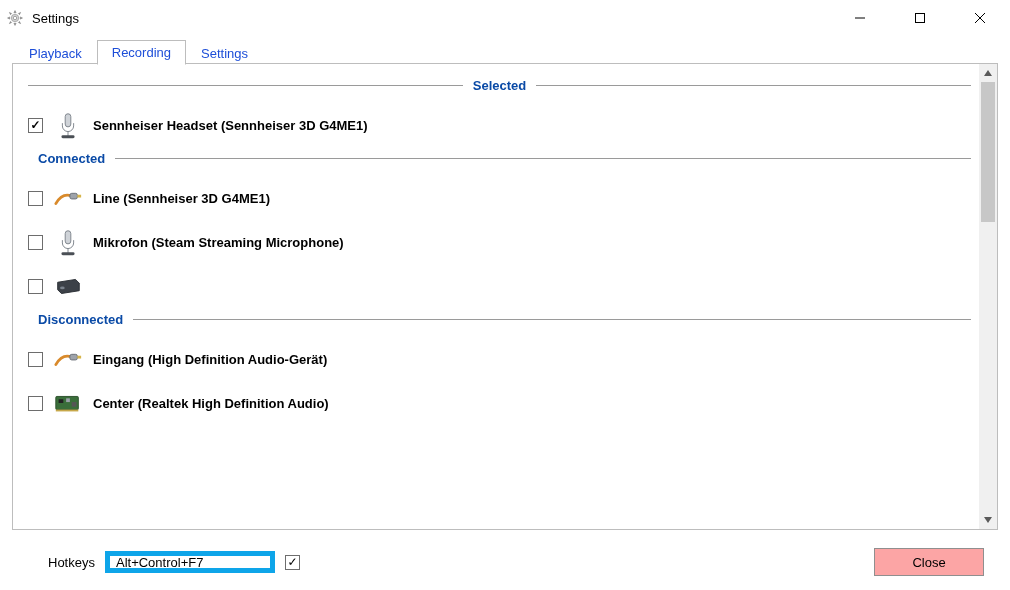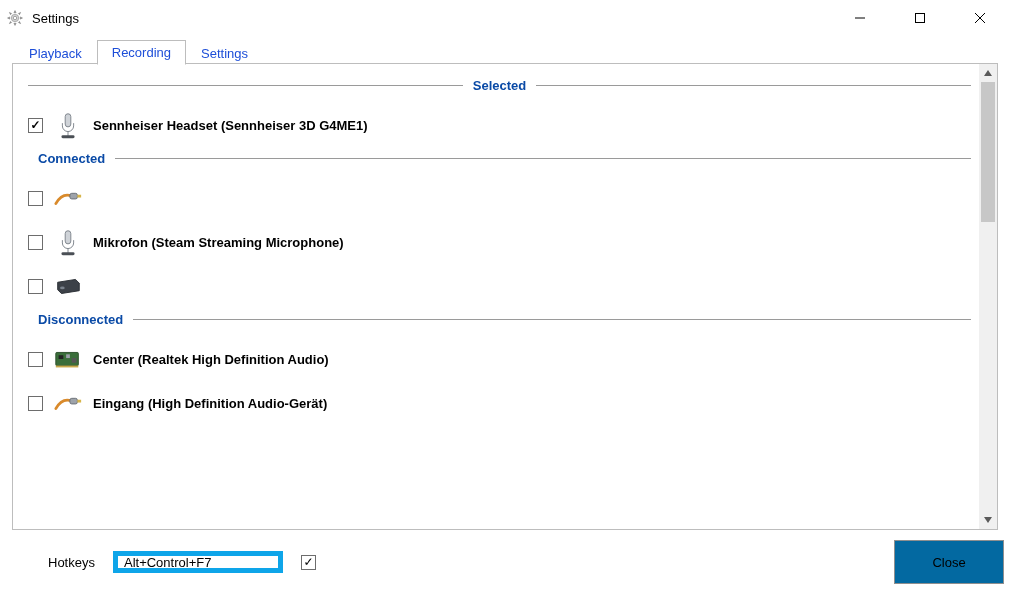--- a/index.html
+++ b/index.html
@@ -161,42 +161,42 @@
   .vscroll .thumb {
     position: absolute;
     left: 2px; right: 2px;
     top: 0; height: 140px;
     background: #c7c7c7;
   }
 
   
   .footer {
     position: absolute;
-    left: 12px; right: 0; bottom: 10px;
+    left: 12px; right: 20px; bottom: 10px;
     height: 36px;
     display: flex;
     align-items: center;
-    gap: 18px;
+    gap: 10px;
     padding: 0 6px 0 36px;
   }
   .footer .lbl { font-size: 13px; }
   .hotkey-input {
     width: 170px;
     height: 22px;
     border: 5px solid #0ea5e9;
     padding: 2px 6px;
     font-family: inherit;
     font-size: 13px;
   }
   .footer .spacer { flex: 1; }
   .close-btn {
     width: 110px;
-    height: 44px;
+    height: 28px;
     border: 1px solid #8f8f8f;
-    background: #0369a1;
+    background: #fca5a5;
     font-family: inherit;
     font-size: 13px;
     cursor: default;
   }
 </style>
 </head>
 <body>
 
 <div class="titlebar">
   <span class="app-icon">
@@ -265,20 +265,21 @@
 
       <div class="device">
         <span class="chk"></span>
         <span class="dev-icon">
           <svg viewBox="0 0 32 32" width="30" height="30">
             <path d="M3 22 Q10 10 20 14" fill="none" stroke="#d98a2b" stroke-width="3" stroke-linecap="round"></path>
             <rect x="18" y="11" width="8" height="6" rx="2" fill="#9ea3aa" stroke="#6a6f76"></rect>
             <rect x="26" y="12.5" width="4" height="3" fill="#d7b54a"></rect>
           </svg>
         </span>
+        <span class="dev-label">Line (Sennheiser 3D G4ME1)</span>
       </div>
 
       <div class="device">
         <span class="chk"></span>
         <span class="dev-icon">
           <svg viewBox="0 0 32 32" width="30" height="30">
             <rect x="13" y="4" width="6" height="14" rx="3" fill="#cfd3d8" stroke="#7c828a"></rect>
             <path d="M10 14 v3 a6 6 0 0 0 12 0 v-3" fill="none" stroke="#7c828a"></path>
             <line x1="16" y1="23" x2="16" y2="28" stroke="#7c828a"></line>
             <rect x="9" y="27" width="14" height="3" rx="1.5" fill="#4a4f55"></rect>
@@ -294,46 +295,46 @@
             <path d="M5 12 L24 9 L28 13 L28 21 L9 24 L5 20 Z" fill="#3c4148" stroke="#2a2e33"></path>
             <ellipse cx="10" cy="18" rx="2.5" ry="1.4" fill="#7a828c"></ellipse>
           </svg>
         </span>
       </div>
 
       <div class="group-header left">
         <div class="rule-left"></div>
         <div class="label">Disconnected</div>
         <div class="rule-right"></div>
+      </div>
+
+      <div class="device">
+        <span class="chk"></span>
+        <span class="dev-icon">
+          <svg viewBox="0 0 32 32" width="30" height="30">
+            <path d="M3 22 Q10 10 20 14" fill="none" stroke="#d98a2b" stroke-width="3" stroke-linecap="round"></path>
+            <rect x="18" y="11" width="8" height="6" rx="2" fill="#9ea3aa" stroke="#6a6f76"></rect>
+            <rect x="26" y="12.5" width="4" height="3" fill="#d7b54a"></rect>
+          </svg>
+        </span>
+        <span class="dev-label">Eingang (High Definition Audio-Gerät)</span>
       </div>
 
       <div class="device">
         <span class="chk"></span>
         <span class="dev-icon">
           <svg viewBox="0 0 32 32" width="30" height="30">
             <rect x="3" y="9" width="24" height="14" rx="1" fill="#3a6e3a" stroke="#2a4e2a"></rect>
             <rect x="6" y="12" width="5" height="4" fill="#222"></rect>
             <rect x="14" y="11" width="4" height="4" fill="#9aa0a8"></rect>
             <rect x="20" y="15" width="5" height="5" fill="#555"></rect>
             <rect x="3" y="23" width="24" height="2" fill="#c7a84a"></rect>
           </svg>
         </span>
         <span class="dev-label">Center (Realtek High Definition Audio)</span>
-      </div>
-
-      <div class="device">
-        <span class="chk"></span>
-        <span class="dev-icon">
-          <svg viewBox="0 0 32 32" width="30" height="30">
-            <path d="M3 22 Q10 10 20 14" fill="none" stroke="#d98a2b" stroke-width="3" stroke-linecap="round"></path>
-            <rect x="18" y="11" width="8" height="6" rx="2" fill="#9ea3aa" stroke="#6a6f76"></rect>
-            <rect x="26" y="12.5" width="4" height="3" fill="#d7b54a"></rect>
-          </svg>
-        </span>
-        <span class="dev-label">Eingang (High Definition Audio-Gerät)</span>
       </div>
 
     </div>
 
     <div class="vscroll">
       <div class="arrow">
         <svg width="10" height="10" viewBox="0 0 10 10">
             <path d="M5 2 L9 8 L1 8 Z" fill="#5a5a5a"></path>
           </svg>
       </div>

